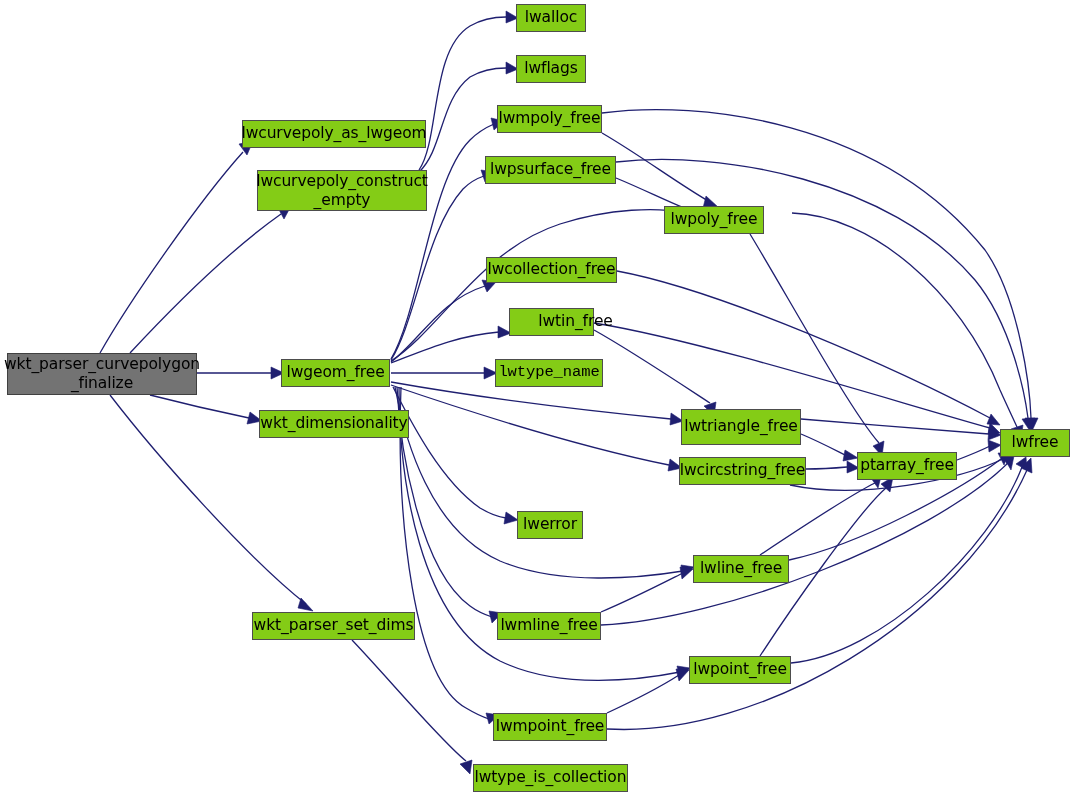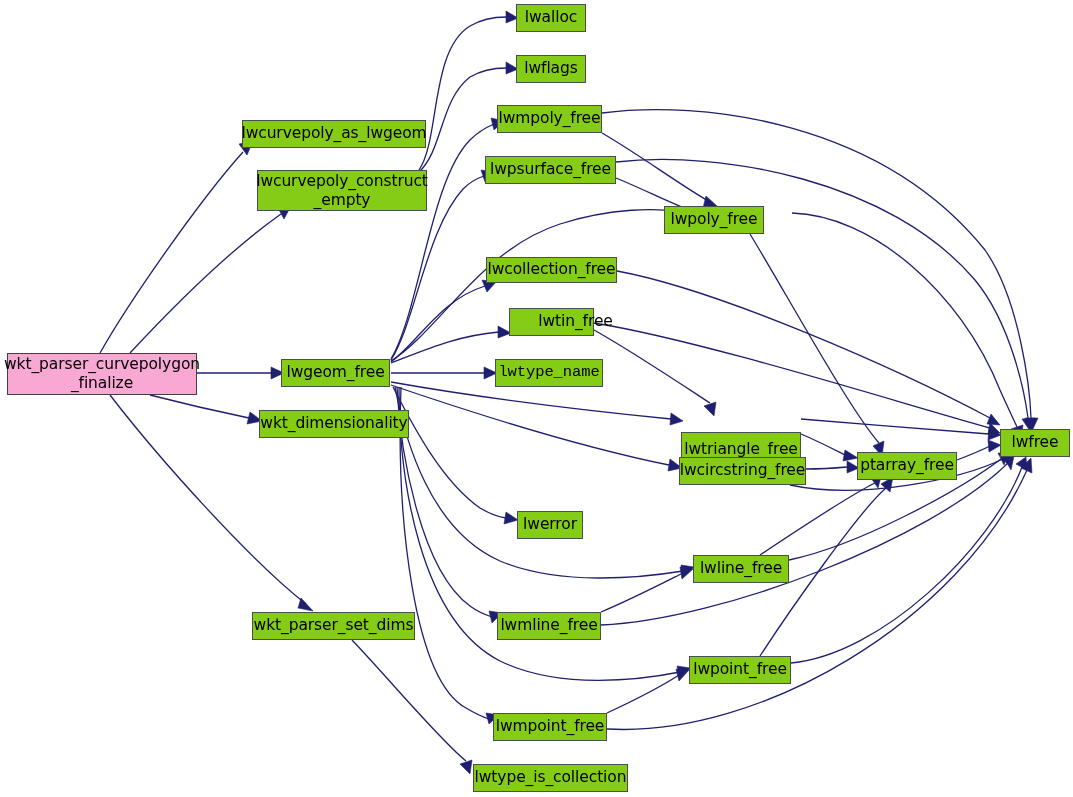--- a/index.html
+++ b/index.html
@@ -41,21 +41,21 @@
     display: flex;
     align-items: center;
     justify-content: center;
     text-align: center;
     font-size: 15.5px;
     line-height: 1.12;
     white-space: pre-line;
     letter-spacing: -0.1px;
   }
   .node.highlight {
-    background: #f9a8d4;
+    background: #737373;
     border-color: #404040;
   }
   .node.two-line {
     line-height: 1.22;
   }
 </style>
 </head>
 <body>
 
 <div id="graph-root">
@@ -288,21 +288,21 @@
   <div class="node" style="left:259px; top:410px; width:150px; height:28px;">wkt_dimensionality</div>
   <div class="node" style="left:252px; top:612px; width:163px; height:28px;">wkt_parser_set_dims</div>
   <div class="node" style="left:516px; top:4px;   width:70px;  height:28px;">lwalloc</div>
   <div class="node" style="left:516px; top:55px;  width:70px;  height:28px;">lwflags</div>
   <div class="node" style="left:497px; top:105px; width:105px; height:28px;">lwmpoly_free</div>
   <div class="node" style="left:485px; top:156px; width:131px; height:28px;">lwpsurface_free</div>
   <div class="node" style="left:664px; top:206px; width:100px; height:28px;">lwpoly_free</div>
   <div class="node" style="left:486px; top:257px; width:131px; height:26px;">lwcollection_free</div>
   <div class="node" style="left:509px; top:308px; width:85px;  height:28px;padding-left:48px;">lwtin_free</div>
   <div class="node" style="left:495px; top:359px; width:108px; height:28px;font-family:Liberation Mono, monospace;">lwtype_name</div>
-  <div class="node" style="left:681px; top:409px; width:120px; height:36px;margin-top:23px;">lwtriangle_free</div>
+  <div class="node" style="left:681px; top:409px; width:120px; height:36px;">lwtriangle_free</div>
   <div class="node" style="left:679px; top:457px; width:127px; height:28px;">lwcircstring_free</div>
   <div class="node" style="left:857px; top:452px; width:100px; height:28px;">ptarray_free</div>
   <div class="node" style="left:1000px;top:429px; width:70px;  height:28px;">lwfree</div>
   <div class="node" style="left:517px; top:511px; width:66px;  height:28px;">lwerror</div>
   <div class="node" style="left:693px; top:555px; width:96px;  height:28px;">lwline_free</div>
   <div class="node" style="left:497px; top:612px; width:104px; height:28px;">lwmline_free</div>
   <div class="node" style="left:689px; top:656px; width:102px; height:28px;">lwpoint_free</div>
   <div class="node" style="left:493px; top:713px; width:114px; height:28px;">lwmpoint_free</div>
   <div class="node" style="left:473px; top:764px; width:155px; height:28px;">lwtype_is_collection</div>
 

